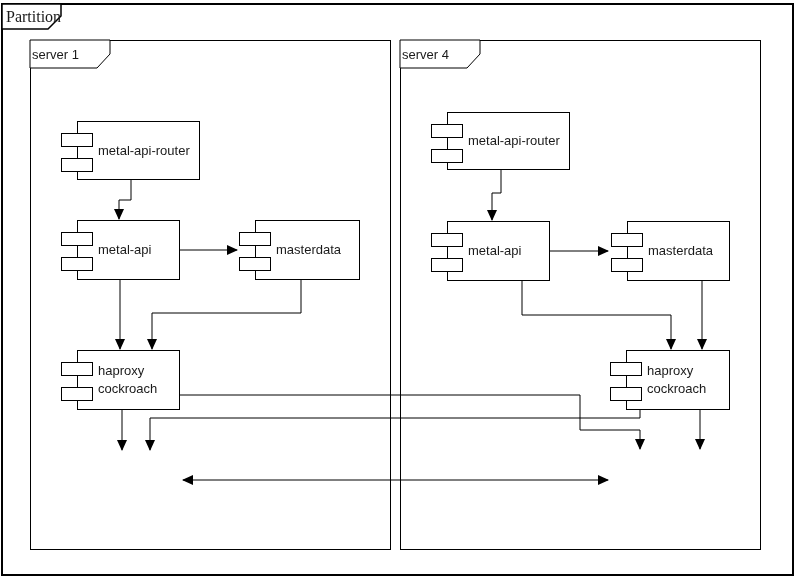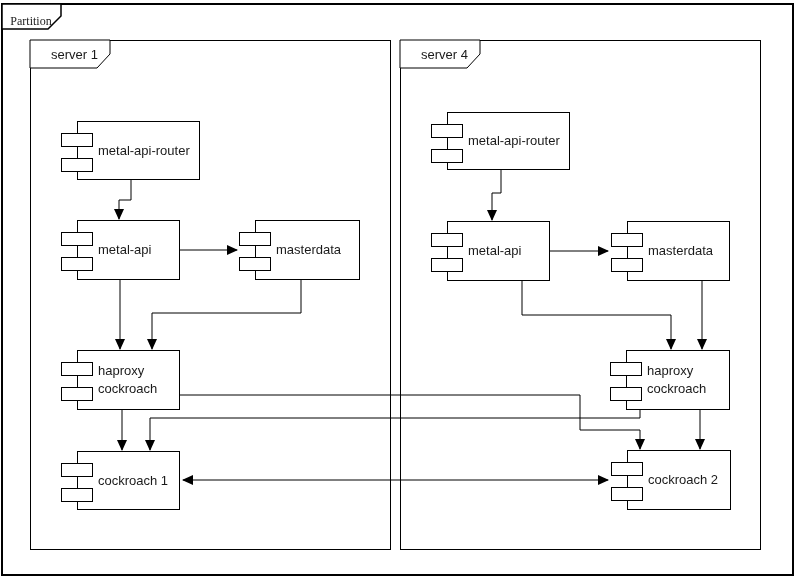--- a/index.html
+++ b/index.html
@@ -10,23 +10,23 @@
   .server-box{position:absolute;width:361px;height:510px;top:40px;
               border:1px solid #000;box-sizing:border-box;background:#fff;}
   .component{position:absolute;background:#fff;border:1px solid #000;box-sizing:border-box;
              display:flex;align-items:center;}
   .ctab{position:absolute;left:-17px;width:30px;height:12px;background:#fff;
         border:1px solid #000;}
   .ctab.t1{top:11px}
   .ctab.t2{top:36px}
   .clabel{display:block;padding-left:20px;padding-right:3px;
           font-size:13px;line-height:1.35;color:#1a1a1a;}
-  .tab-label{position:absolute;font-size:13px;text-align:right;color:#1a1a1a;}
-  .partition-label{position:absolute;left:6px;top:14px;width:50px;text-align:center;
-                   font-family:"Liberation Serif",serif;font-size:12px;color:#1a1a1a;}
+  .tab-label{position:absolute;font-size:13px;text-align:left;color:#1a1a1a;}
+  .partition-label{position:absolute;left:6px;top:8px;width:50px;text-align:center;
+                   font-family:"Liberation Serif",serif;font-size:16px;color:#1a1a1a;}
   svg.overlay{position:absolute;left:0;top:0;pointer-events:none;}
 </style>
 </head>
 <body>
 
 <div id="canvas">
 
   <div class="outer-frame"></div>
 
   <div class="server-box" style="left:30px"></div>
@@ -45,50 +45,40 @@
   <div class="component" style="left:255px;top:220px;width:105px;height:60px">
     <span class="ctab t1"></span>
     <span class="ctab t2"></span>
     <span class="clabel">masterdata</span>
   </div>
   <div class="component" style="left:77px;top:350px;width:103px;height:60px">
     <span class="ctab t1"></span>
     <span class="ctab t2"></span>
     <span class="clabel">haproxy cockroach</span>
   </div>
-  <div class="component" style="left:77px;top:451px;width:103px;height:59px">
-    <span class="ctab t1"></span>
-    <span class="ctab t2"></span>
-    <span class="clabel">cockroach 1</span>
-  </div>
 
   <div class="component" style="left:447px;top:112px;width:123px;height:58px">
     <span class="ctab t1"></span>
     <span class="ctab t2"></span>
     <span class="clabel">metal-api-router</span>
   </div>
   <div class="component" style="left:447px;top:221px;width:103px;height:60px">
     <span class="ctab t1"></span>
     <span class="ctab t2"></span>
     <span class="clabel">metal-api</span>
   </div>
   <div class="component" style="left:627px;top:221px;width:103px;height:60px">
     <span class="ctab t1"></span>
     <span class="ctab t2"></span>
     <span class="clabel">masterdata</span>
   </div>
   <div class="component" style="left:626px;top:350px;width:104px;height:60px">
     <span class="ctab t1"></span>
     <span class="ctab t2"></span>
     <span class="clabel">haproxy cockroach</span>
-  </div>
-  <div class="component" style="left:627px;top:450px;width:104px;height:60px">
-    <span class="ctab t1"></span>
-    <span class="ctab t2"></span>
-    <span class="clabel">cockroach 2</span>
   </div>
 
   <svg class="overlay" width="801" height="581" viewBox="0 0 801 581">
     <defs>
       <marker id="arw" markerUnits="userSpaceOnUse" markerWidth="14" markerHeight="12" refX="10" refY="5" orient="auto-start-reverse">
         <path d="M0,0 L11,5 L0,10 z" fill="#000"></path>
       </marker>
     </defs>
     <g fill="none" stroke="#000" stroke-width="1">
       <path d="M131,180 L131,200 L119,200 L119,219" marker-end="url(#arw)"></path>

